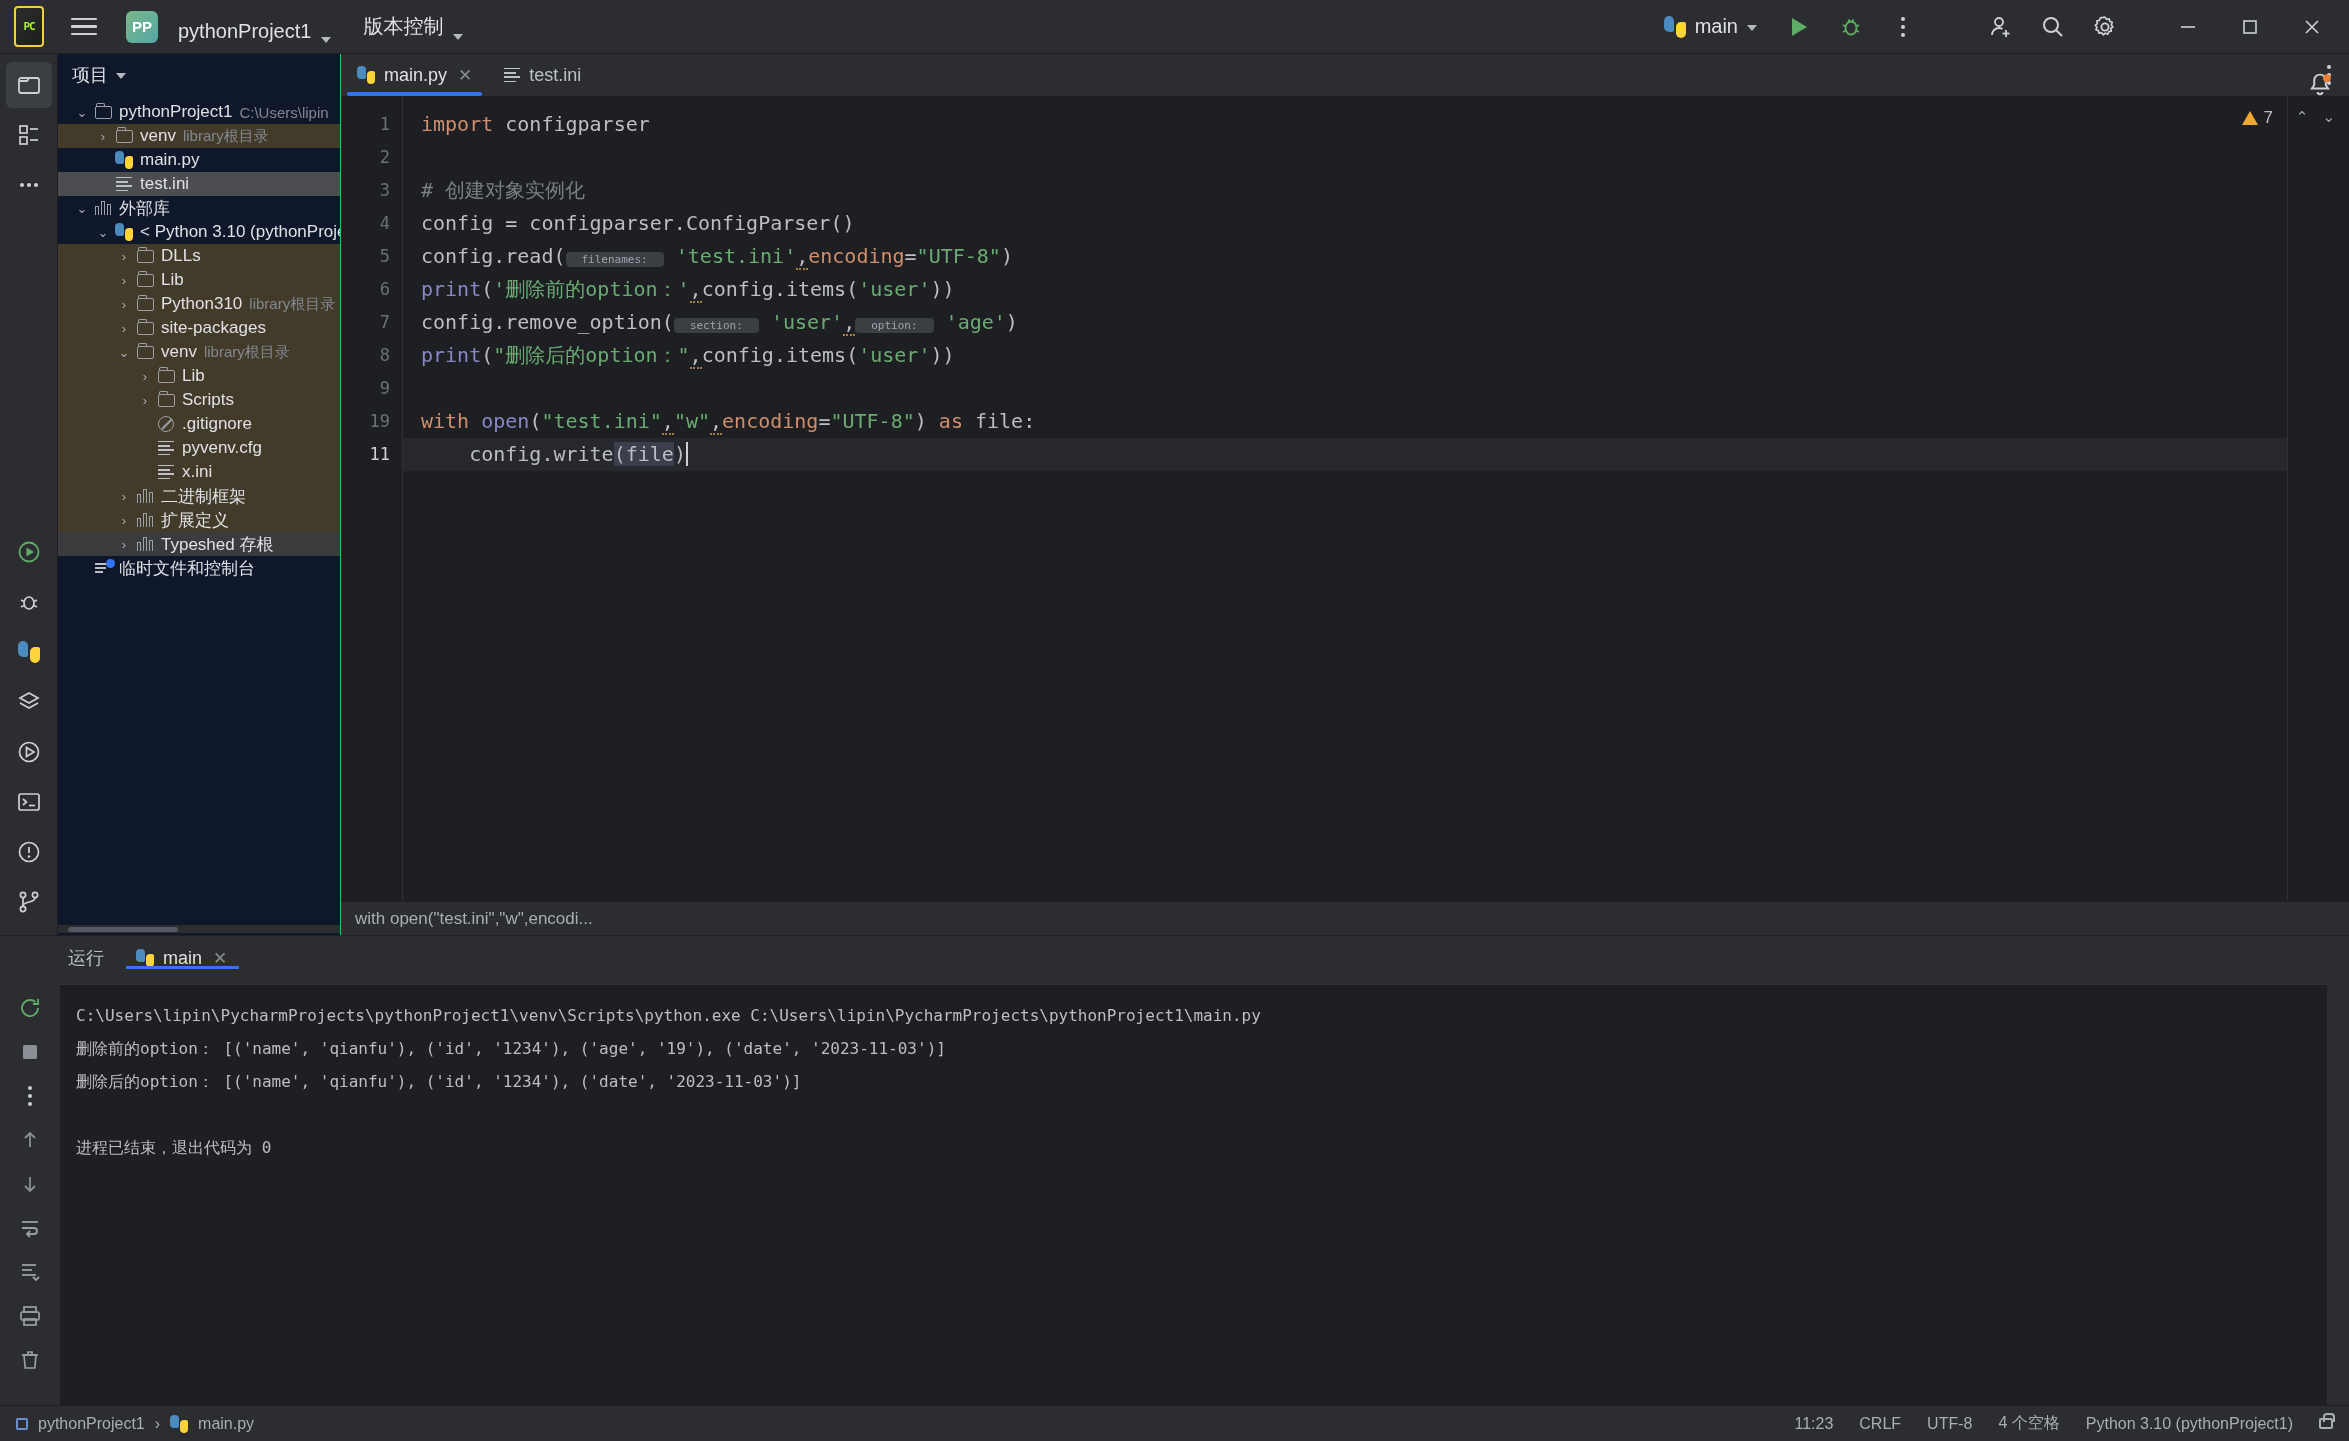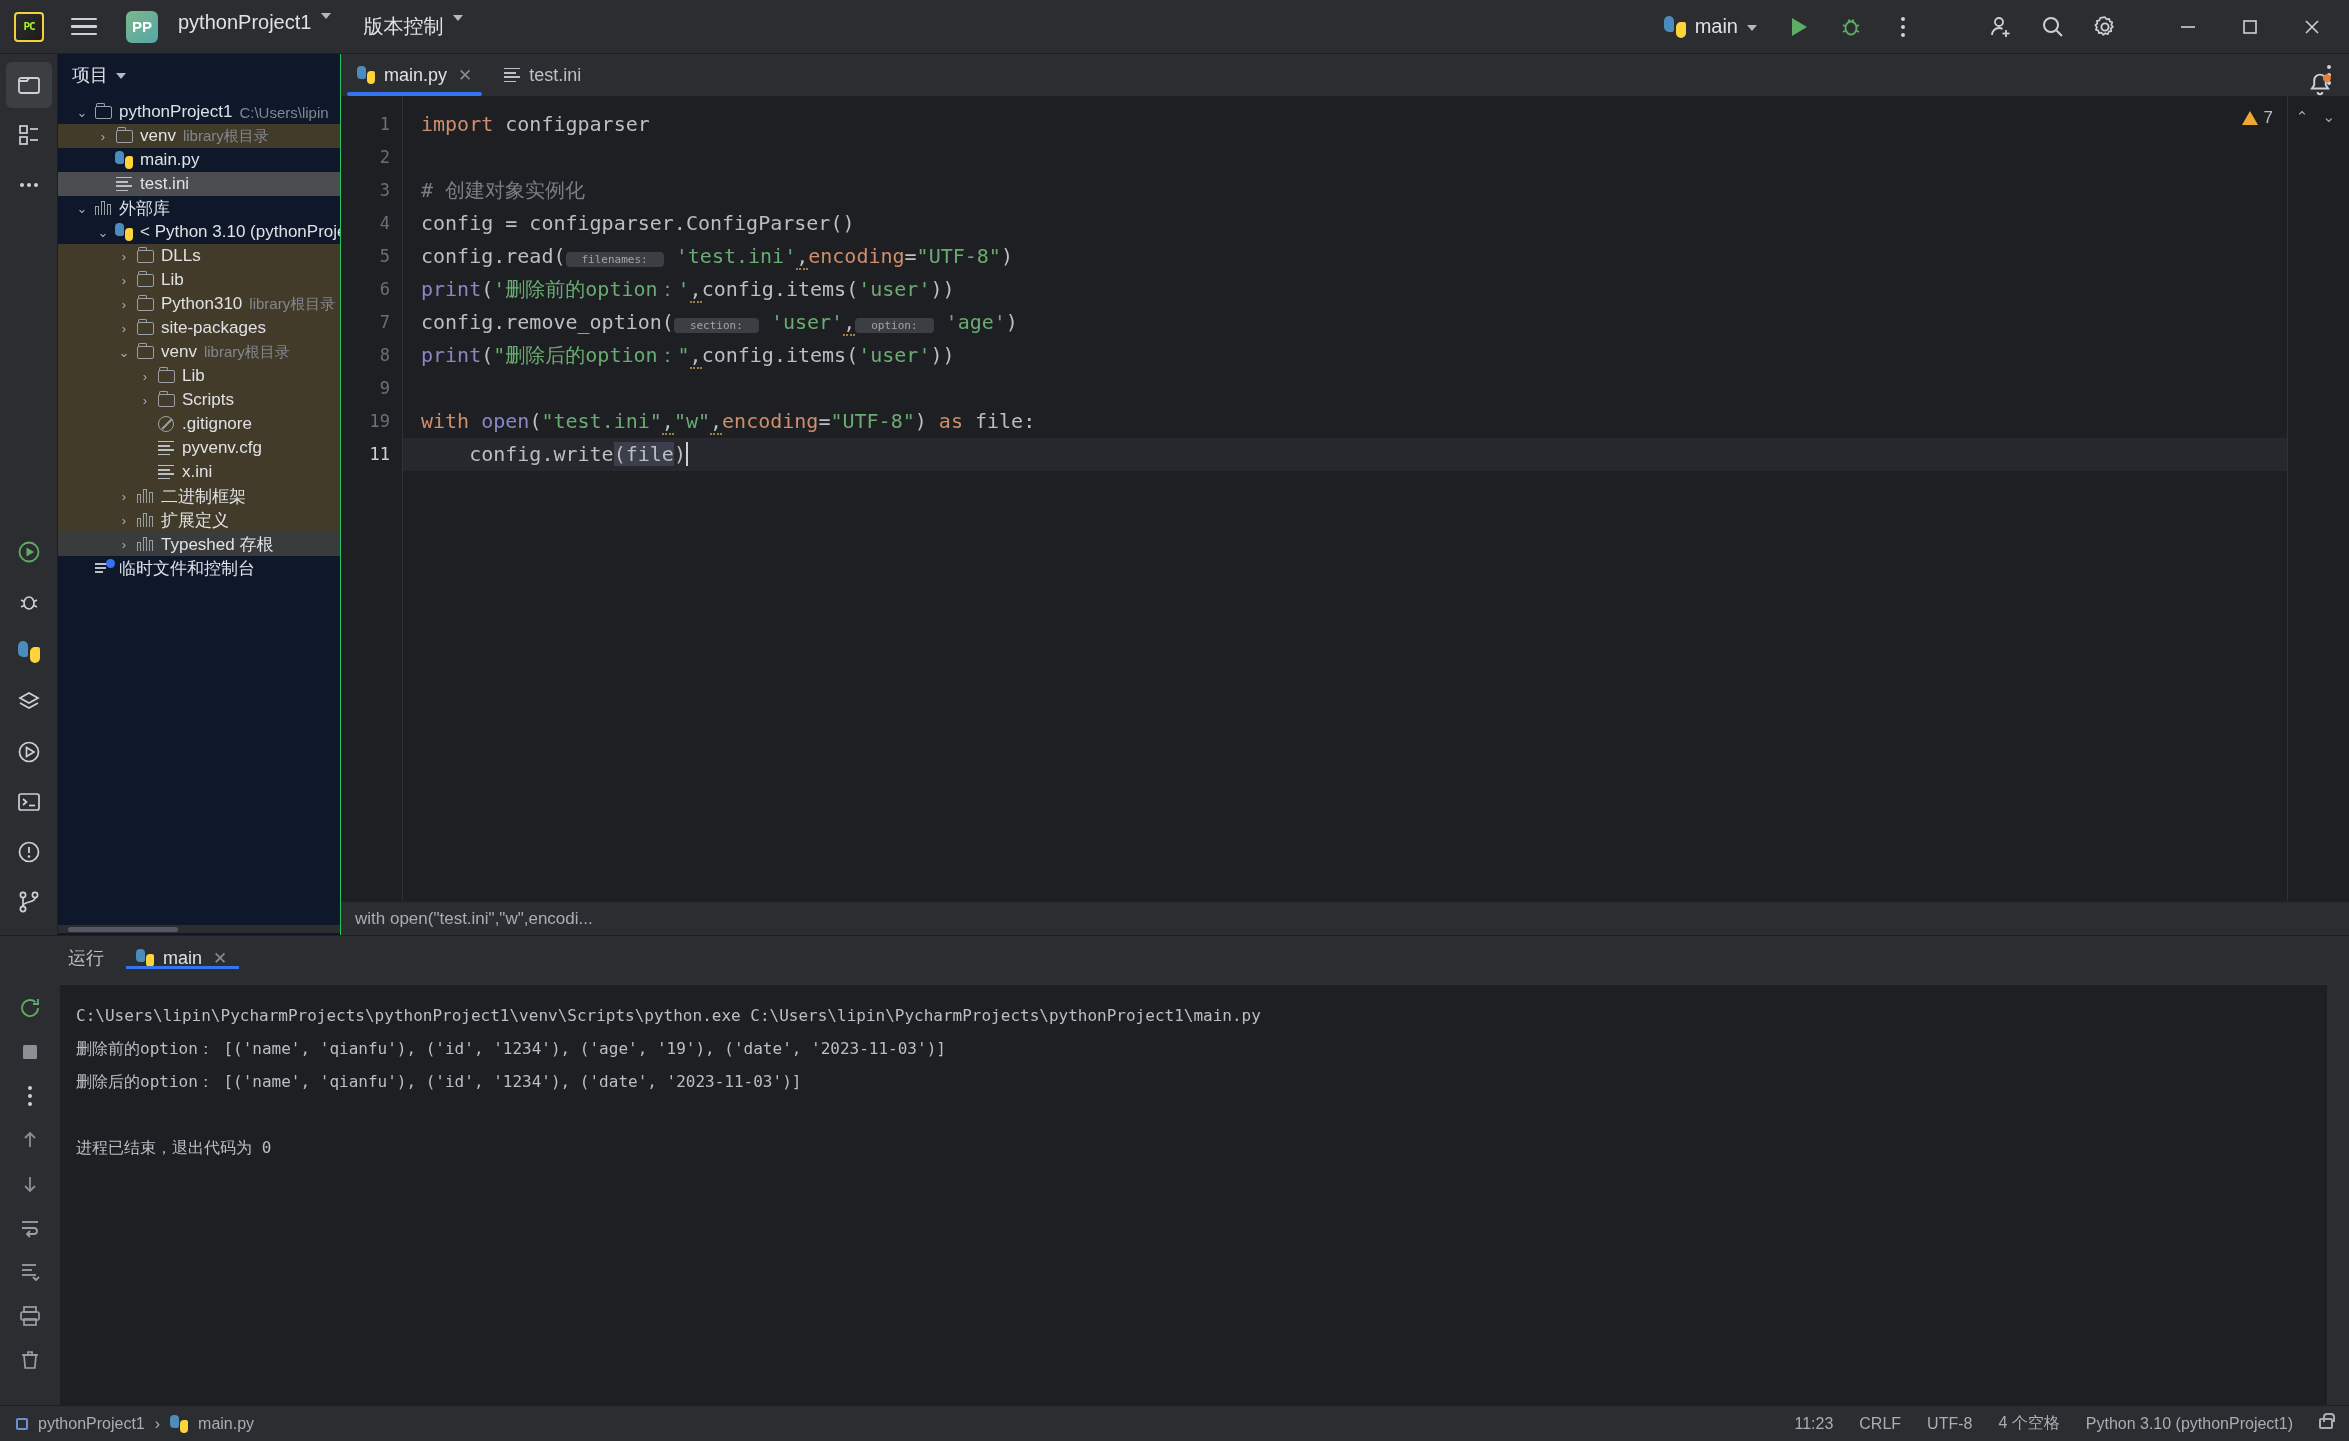--- a/index.html
+++ b/index.html
@@ -20,40 +20,40 @@
     padding: 0 6px 0 10px;
     border-bottom: 1px solid #1e1f22;
   }
   .tb-left { display: flex; align-items: center; gap: 0px; }
   .tb-right { display: flex; align-items: center; margin-left: auto; gap: 0px; }
   .ic-btn {
     width: 52px; height: 44px; display: flex; align-items: center; justify-content: center;
     border-radius: 6px; cursor: pointer;
   }
   .pc-logo {
-    width: 30px; height: 30px; border-radius: 4px;
+    width: 30px; height: 41px; border-radius: 4px;
     background: linear-gradient(135deg,#2d2d2d 0%,#1d1d1d 100%);
     border: 2px solid #f4d03f;
     display: flex; align-items: center; justify-content: center;
     font-size: 11px; color: #a7f432; font-weight: bold; letter-spacing: -1px;
     font-family: "DejaVu Sans Mono", monospace;
     margin-right: 14px; margin-left: 4px;
   }
   .burger { display: flex; flex-direction: column; gap: 5px; }
   .burger i { display: block; width: 26px; height: 2.5px; background: #ced0d6; border-radius: 1px; }
   .proj-badge {
     width: 32px; height: 32px; border-radius: 6px;
     background: linear-gradient(135deg,#7ab88a 0%,#55a6a6 100%);
     color: #fff; font-size: 15px; font-weight: bold;
     display: flex; align-items: center; justify-content: center;
     margin-right: 10px;
   }
   .menu-text { font-size: 20px; color: #dfe1e5; }
   .menu-item {
-    display: flex; align-items: flex-start; gap: 10px;
+    display: flex; align-items: flex-end; gap: 10px;
     padding: 6px 10px; border-radius: 6px; cursor: pointer;
   }
   .chev {
     width: 0; height: 0; border-left: 5px solid transparent; border-right: 5px solid transparent;
     border-top: 6px solid #b4b8bf; margin-top: 2px;
   }
   .run-cfg { display: flex; align-items: center; gap: 9px; padding: 6px 10px; border-radius: 6px; cursor: pointer; margin-right: 6px;}
   .py-ico {
     width: 22px; height: 22px; position: relative; display:inline-block;
   }

